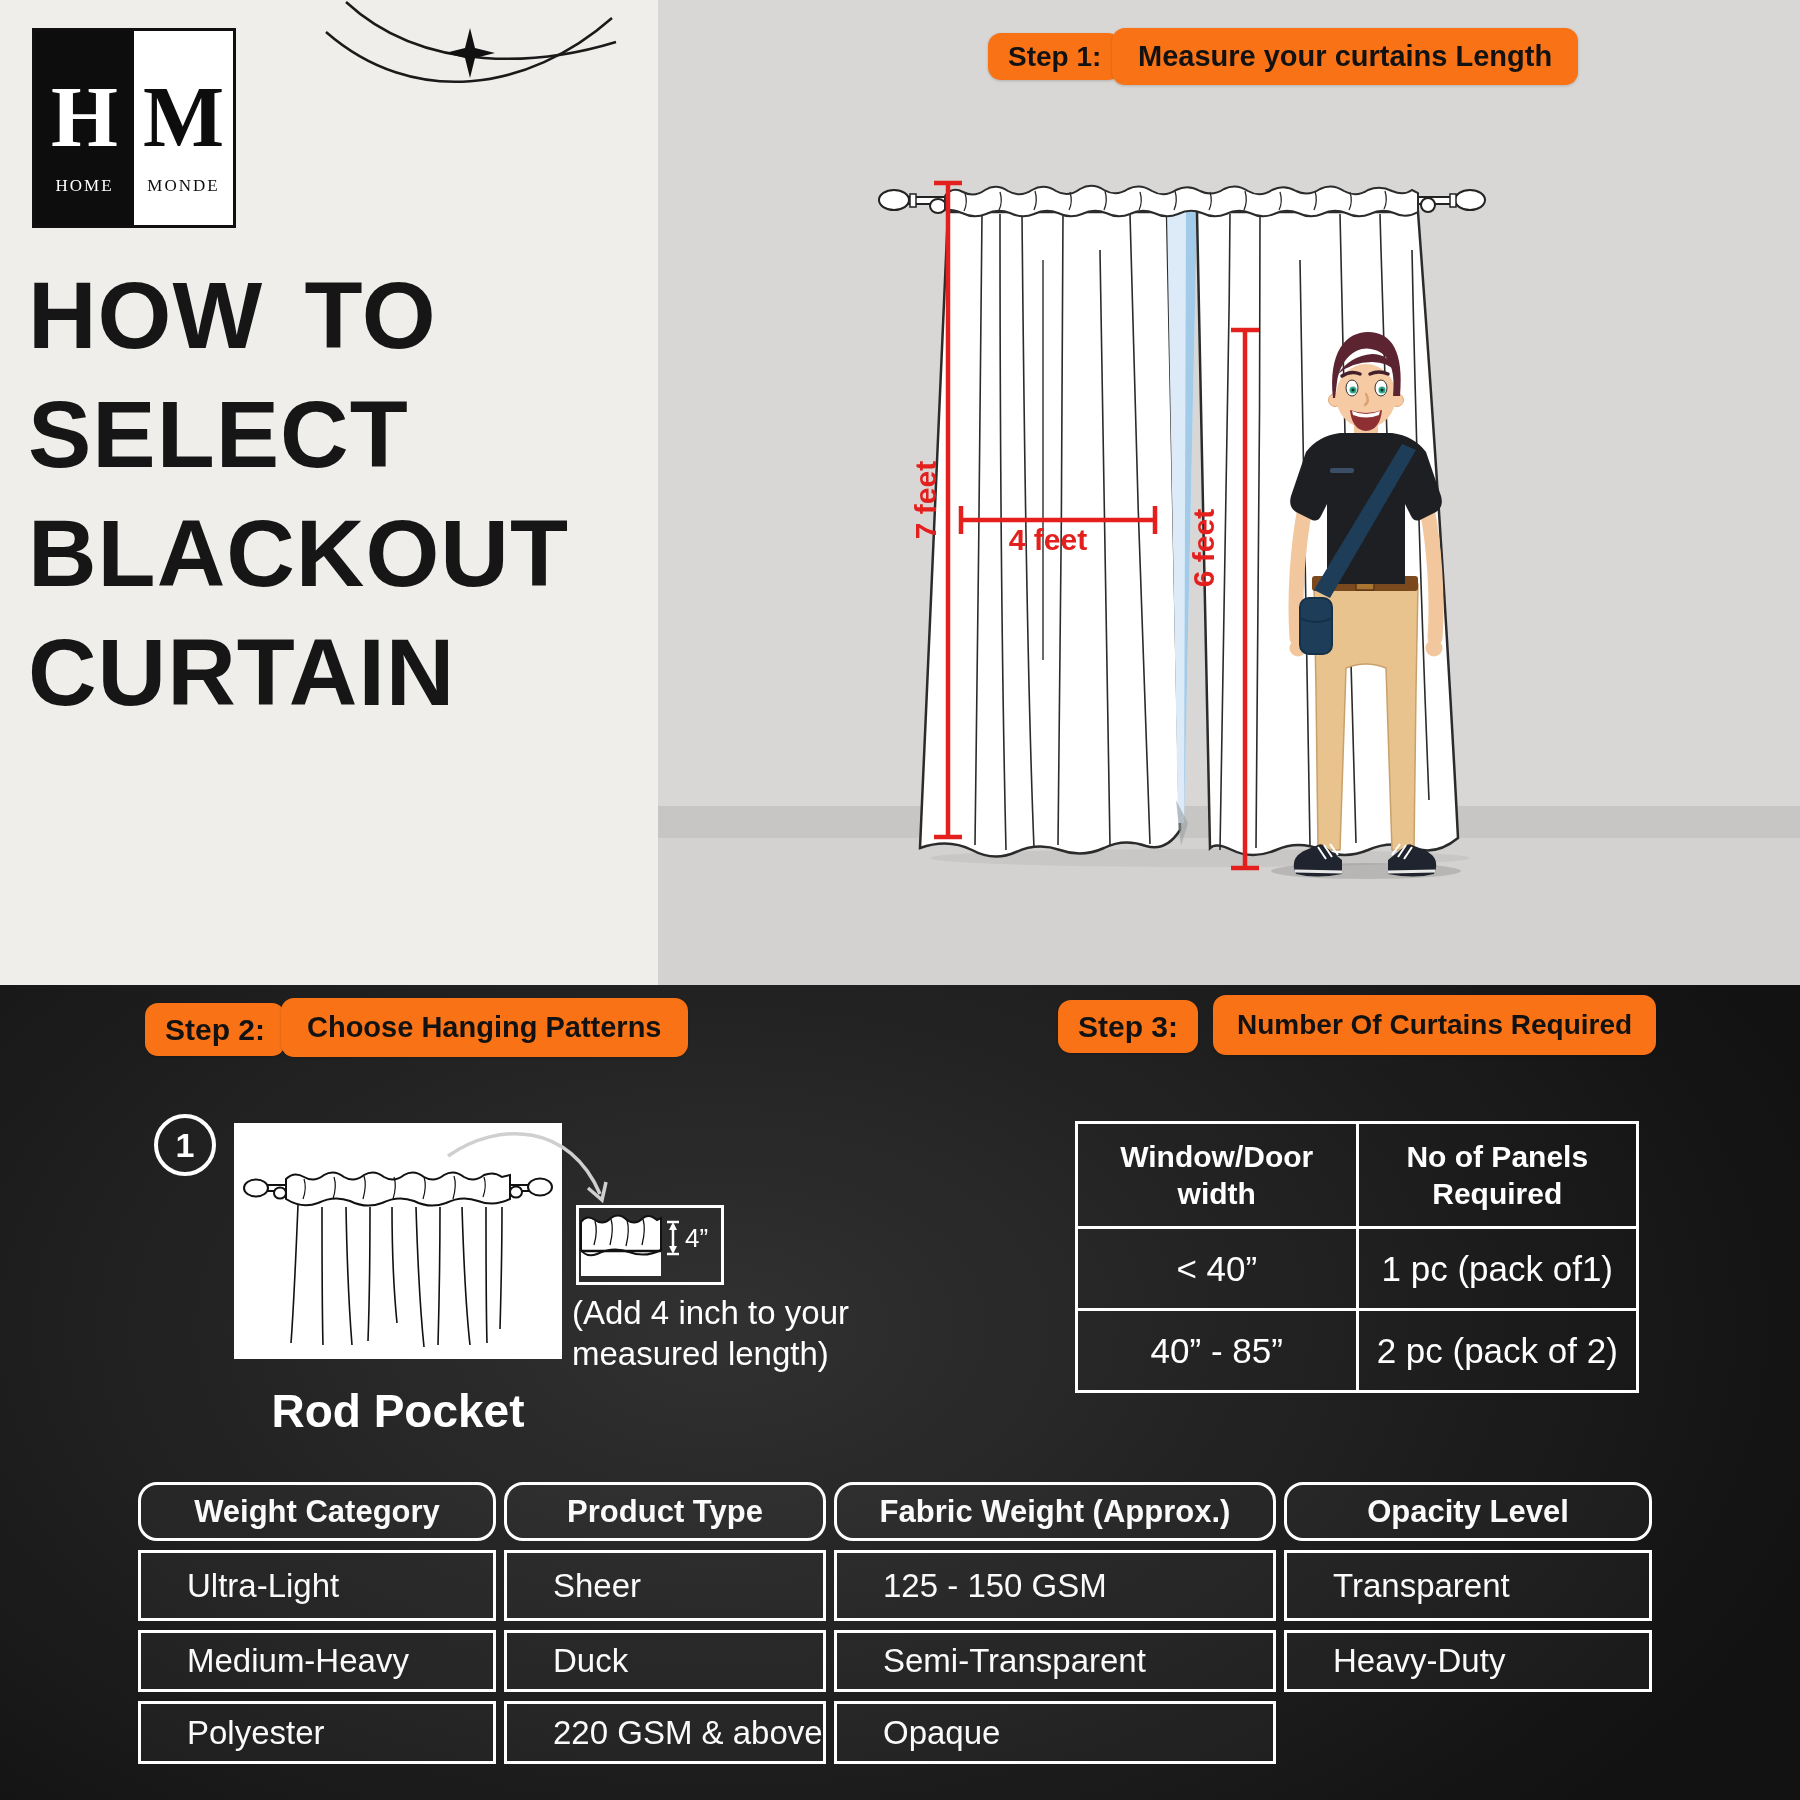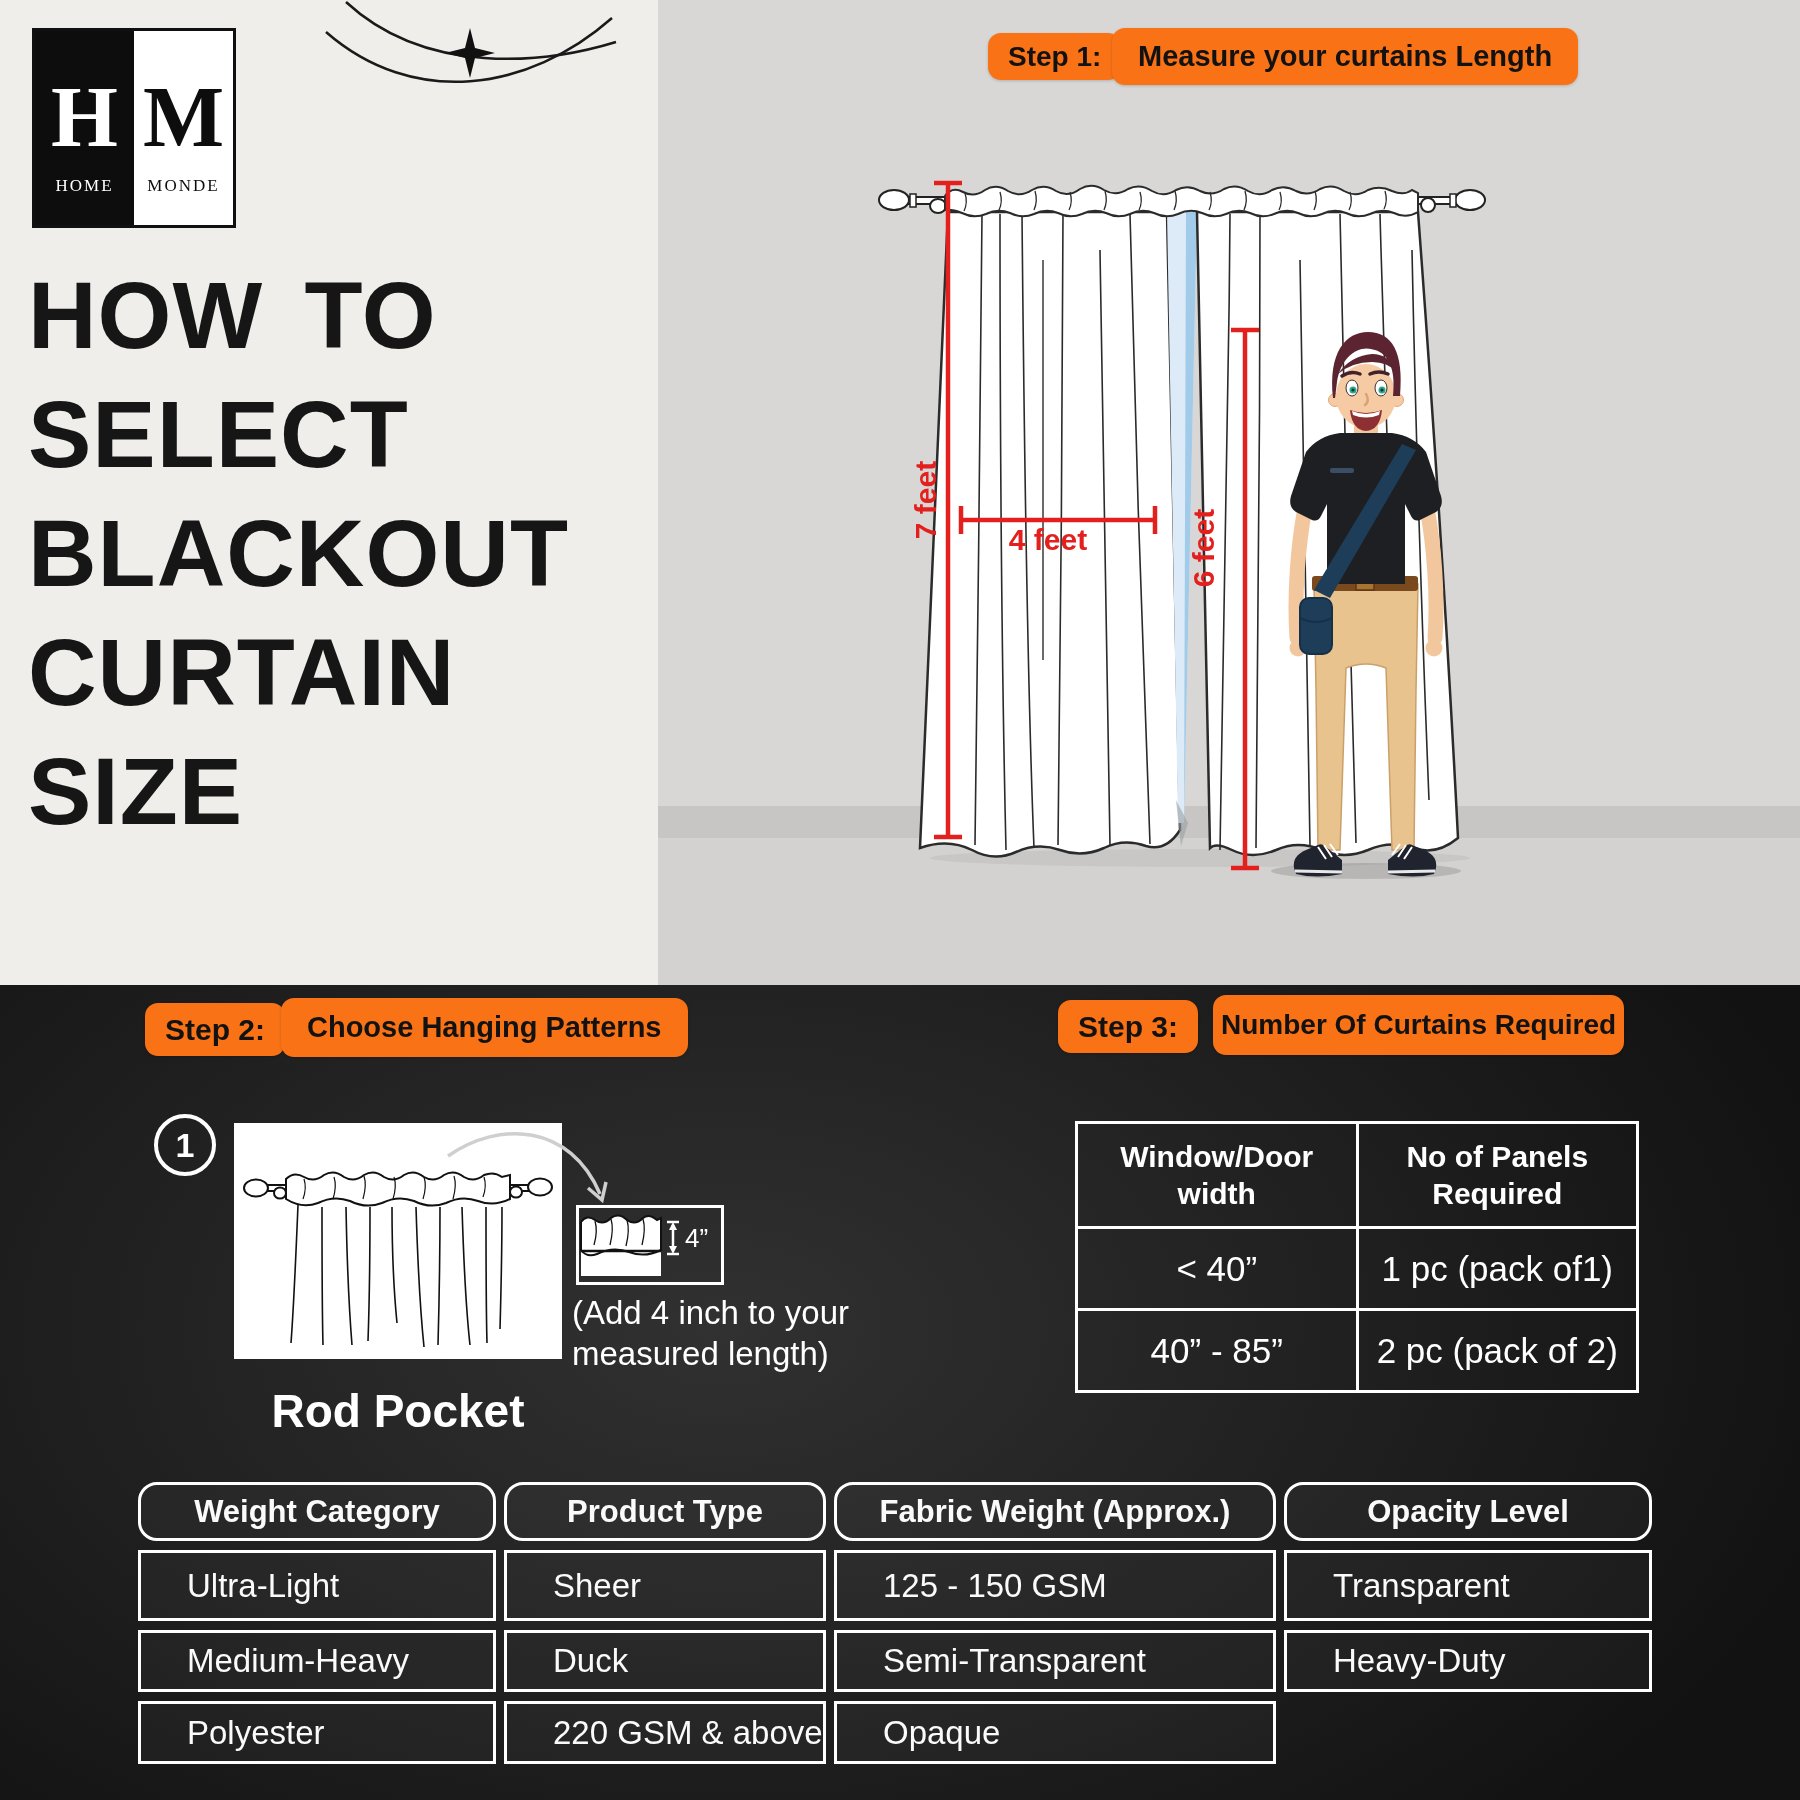--- a/index.html
+++ b/index.html
@@ -29,21 +29,21 @@
 
   
   .pill{position:absolute;background:#f97316;color:#121212;border-radius:13px;
     display:flex;align-items:center;justify-content:center;font-weight:700;white-space:nowrap;
     box-shadow:0 1px 3px rgba(0,0,0,0.18);}
   .pill-s1l{left:988px;top:33px;height:47px;padding:0 20px;font-size:28px;}
   .pill-s1h{left:1112px;top:28px;height:57px;padding:0 26px;font-size:29px;}
   .pill-s2l{left:145px;top:1003px;height:53px;padding:0 20px;font-size:30px;}
   .pill-s2h{left:281px;top:998px;height:59px;padding:0 26px;font-size:29px;}
   .pill-s3l{left:1058px;top:1000px;height:53px;padding:0 20px;font-size:30px;}
-  .pill-s3h{left:1213px;top:995px;height:60px;padding:0 8px;font-size:28px;}
+  .pill-s3h{left:1213px;top:995px;height:60px;padding:0 24px;font-size:28px;}
 
   
   .circle-one{left:154px;top:1114px;width:54px;height:54px;border:4px solid #fff;border-radius:50%;
     color:#fff;display:flex;align-items:center;justify-content:center;font-size:34px;font-weight:700;}
   .big-box{left:234px;top:1123px;width:328px;height:236px;background:#fff;}
   .small-box{left:576px;top:1205px;width:142px;height:74px;border:3px solid #fff;}
   .note{left:572px;top:1292px;width:320px;color:#fff;font-size:33px;line-height:41px;}
   .rodpocket{left:234px;top:1384px;width:328px;text-align:center;color:#fff;font-size:46px;font-weight:700;}
 
   
@@ -86,21 +86,20 @@
       <div class="logo-letter">M</div>
       <div class="logo-word">MONDE</div>
     </div>
   </div>
 
   <div class="abs title">
     <div>HOW TO</div>
     <div>SELECT</div>
     <div>BLACKOUT</div>
     <div>CURTAIN</div>
-    <div>SIZE</div>
   </div>
 
   <div class="pill pill-s1l">Step 1:</div>
   <div class="pill pill-s1h">Measure your curtains Length</div>
   <div class="pill pill-s2l">Step 2:</div>
   <div class="pill pill-s2h">Choose Hanging Patterns</div>
   <div class="pill pill-s3l">Step 3:</div>
   <div class="pill pill-s3h">Number Of Curtains Required</div>
 
   <svg class="abs" style="left:658px;top:0;width:1142px;height:985px" viewBox="658 0 1142 985">

